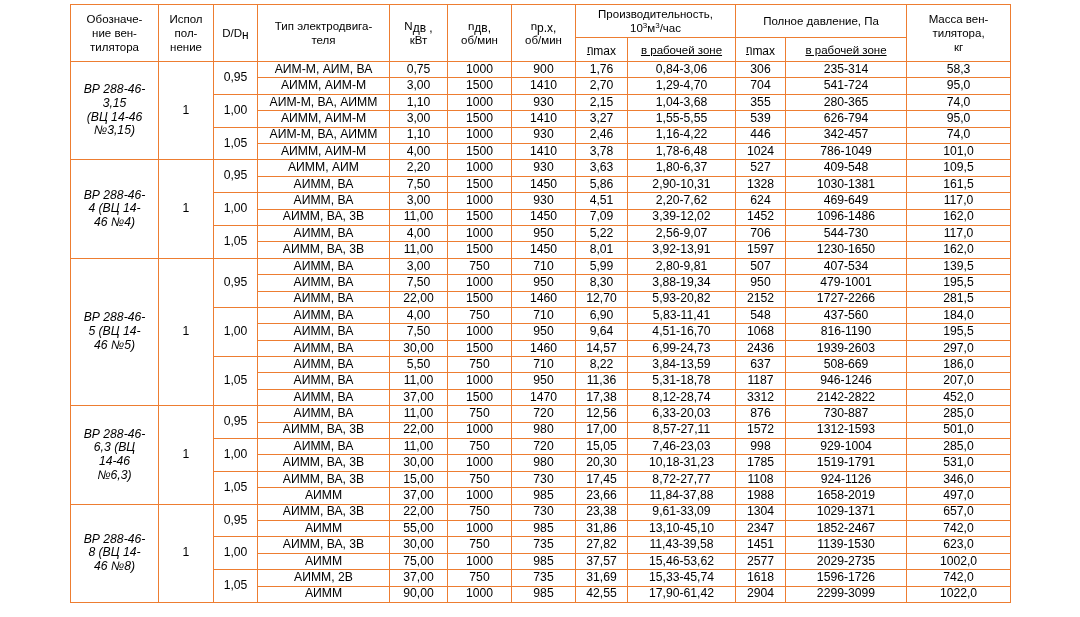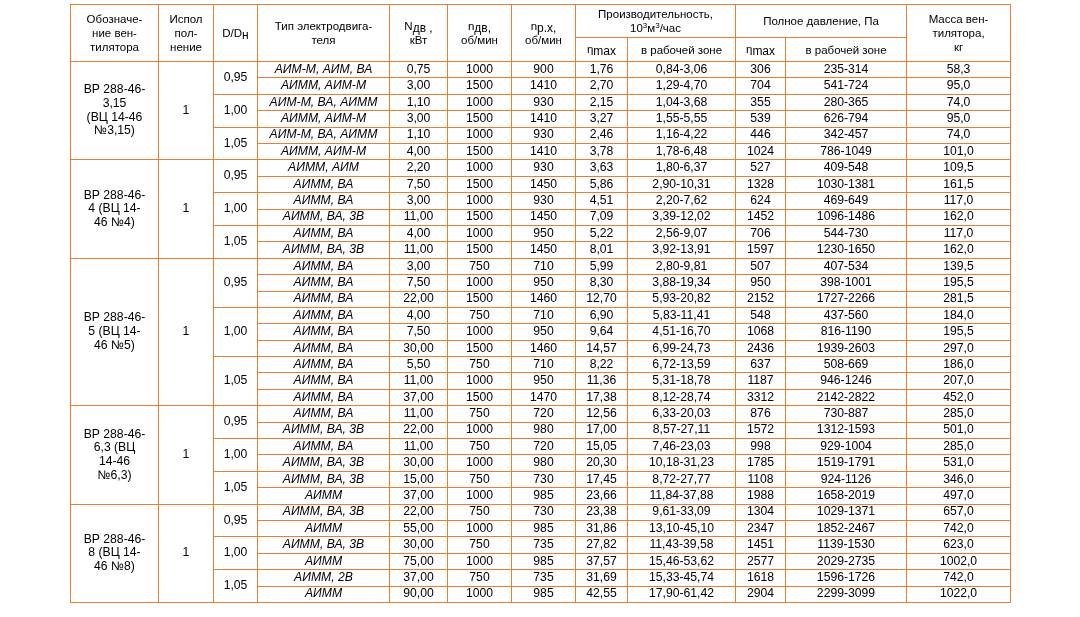--- a/index.html
+++ b/index.html
@@ -48,36 +48,37 @@
   }
 
   
   table.spec thead th {
     font-size: 11.5px;
     padding: 2px 2px;
     line-height: 1.22;
     white-space: normal;
   }
   th.h-tall { height: 52px; }
-  th.h-sub  { height: 19px; font-size: 11.5px; }
+  th.h-sub  { height: 19px; font-size: 11.5px; text-decoration: underline; }
 
   
   table.spec tbody td {
     font-size: 12.2px;
     height: 15.4px;
   }
   td.c-name {
     font-size: 12px;
     line-height: 1.32;
     white-space: normal;
     padding: 0 2px;
+    font-style: italic;
   }
   td.c-ispol { font-size: 12.2px; }
   td.c-ratio { font-size: 12.2px; }
-  td.c-motor { font-size: 12.2px; font-style: italic; }
+  td.c-motor { font-size: 12.2px; }
   td.c-num   { font-size: 12.2px; }
 
   sub {
     font-size: 12px;
     vertical-align: baseline;
     position: relative;
     bottom: -2px;
   }
   sup {
     font-size: 8px;
@@ -319,21 +320,21 @@
           <td class="c-num">139,5</td>
         </tr>
         <tr>
           <td class="c-motor">АИММ, ВА</td>
           <td class="c-num">7,50</td>
           <td class="c-num">1000</td>
           <td class="c-num">950</td>
           <td class="c-num">8,30</td>
           <td class="c-num">3,88-19,34</td>
           <td class="c-num">950</td>
-          <td class="c-num">398-1001</td>
+          <td class="c-num">479-1001</td>
           <td class="c-num">195,5</td>
         </tr>
         <tr>
           <td class="c-motor">АИММ, ВА</td>
           <td class="c-num">22,00</td>
           <td class="c-num">1500</td>
           <td class="c-num">1460</td>
           <td class="c-num">12,70</td>
           <td class="c-num">5,93-20,82</td>
           <td class="c-num">2152</td>
@@ -374,21 +375,21 @@
           <td class="c-num">1939-2603</td>
           <td class="c-num">297,0</td>
         </tr>
         <tr>
           <td class="c-ratio" rowspan="3">1,05</td>
           <td class="c-motor">АИММ, ВА</td>
           <td class="c-num">5,50</td>
           <td class="c-num">750</td>
           <td class="c-num">710</td>
           <td class="c-num">8,22</td>
-          <td class="c-num">6,72-13,59</td>
+          <td class="c-num">3,84-13,59</td>
           <td class="c-num">637</td>
           <td class="c-num">508-669</td>
           <td class="c-num">186,0</td>
         </tr>
         <tr>
           <td class="c-motor">АИММ, ВА</td>
           <td class="c-num">11,00</td>
           <td class="c-num">1000</td>
           <td class="c-num">950</td>
           <td class="c-num">11,36</td>

